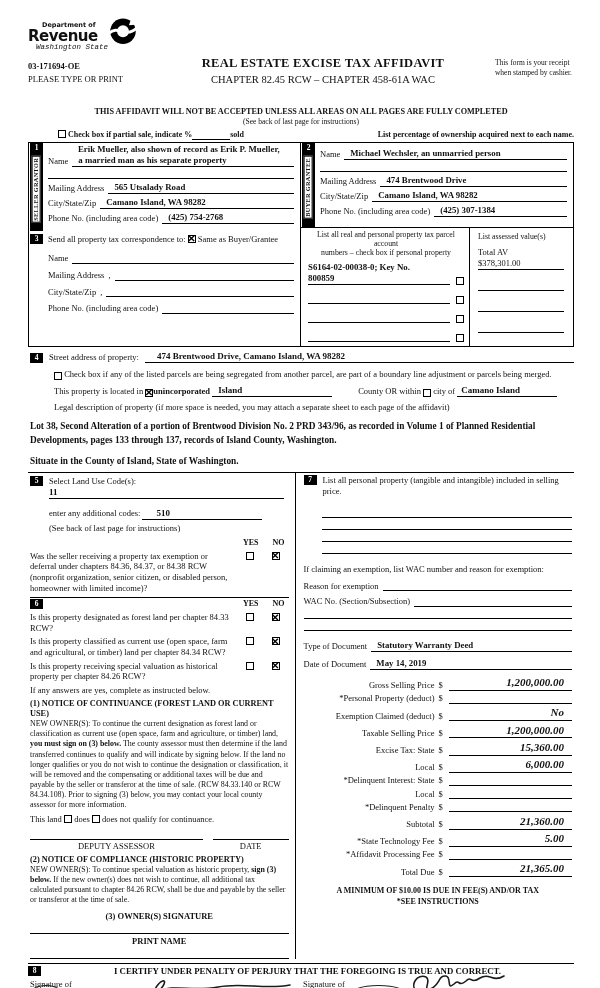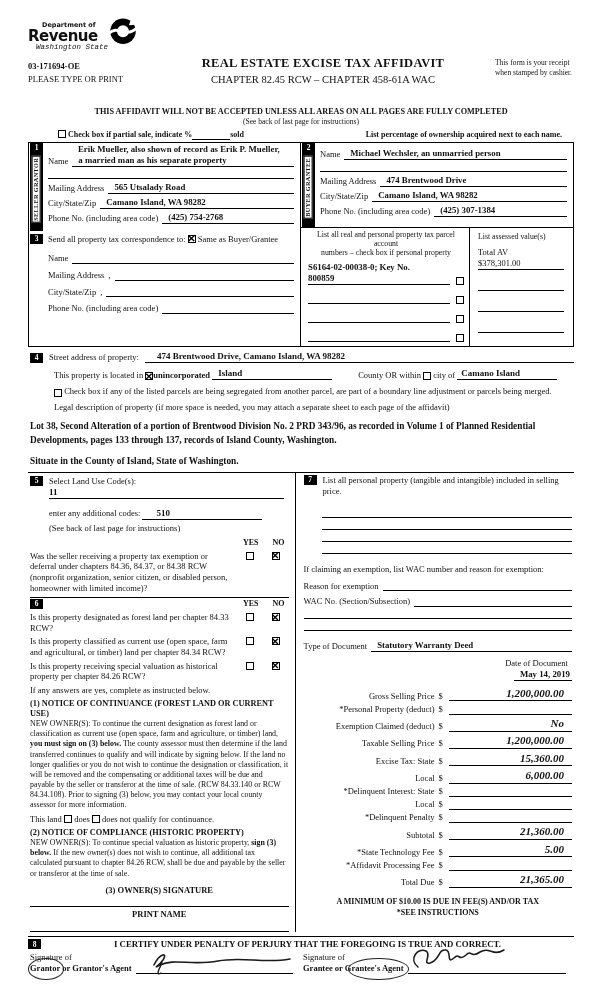--- a/index.html
+++ b/index.html
@@ -25,21 +25,21 @@
   .hdr-code { position:absolute; left:0; top:44px; line-height:1.5;}
   .hdr-title { position:absolute; left:150px; top:40px; width:290px; text-align:center; }
   .title-main { font-size:12.5px; font-weight:bold; letter-spacing:0.3px;}
   .title-sub { font-size:10.5px; margin-top:1px;}
   .hdr-receipt { position:absolute; right:2px; top:42px; text-align:left; font-size:7.5px; line-height:1.3;}
   .hdr-warning { margin-top:56px; text-align:center; font-weight:bold; font-size:8.2px; }
   .hdr-seeback { text-align:center; font-size:7.5px; }
 
   
   .partial-row { display:flex; margin:3px 0 2px 30px; font-weight:bold; font-size:8px;}
-  .partial-right { margin-left:auto; margin-right:12px;}
+  .partial-right { margin-left:auto; margin-right:0;}
 
   
   .cb { display:inline-block; width:8px; height:8px; border:1px solid #000; position:relative; vertical-align:-1px; background:#fff;}
   .cb.checked::after { content:"✕"; position:absolute; left:-1.5px; top:-2.5px; font-size:10px; font-weight:bold; color:#000; }
 
   .num-box { background:#000; color:#fff; min-width:13px; height:10px; font-size:7.5px; font-weight:bold;
     display:inline-flex; align-items:center; justify-content:center; font-family:"Liberation Serif",serif;}
 
   
   .main-box { border:1.5px solid #000; display:flex; }
@@ -286,34 +286,34 @@
       </div>
     </div>
   </div>
 
   <div class="sec4">
     <div class="s4row">
       <span class="num-box">4</span>
       <span style="margin:0 6px 0 6px;">Street address of property:</span>
       <span class="ul bold" style="flex:1; font-size:9px; padding-left:12px;">474 Brentwood Drive, Camano Island, WA  98282</span>
     </div>
+    <div class="s4row" style="margin-top:6px; padding-left:24px;">
+      <span class="cb"></span>&nbsp;
+      <span>Check box if any of the listed parcels are being segregated from another parcel, are part of a boundary line adjustment or parcels being merged.</span>
+    </div>
     <div class="s4row" style="margin-top:5px; padding-left:24px;">
       <span>This property is located in</span>&nbsp;
       <span class="cb checked"></span>
       <span class="bold">unincorporated</span>&nbsp;
       <span class="ul bold" style="width:120px; padding-left:6px; font-size:9px;">Island</span>
       <span style="margin-left:26px;">County OR  within</span>&nbsp;
       <span class="cb"></span>&nbsp;
       <span>city of</span>&nbsp;
       <span class="ul bold" style="width:100px; padding-left:4px; font-size:9px;">Camano Island</span>
     </div>
-    <div class="s4row" style="margin-top:6px; padding-left:24px;">
-      <span class="cb"></span>&nbsp;
-      <span>Check box if any of the listed parcels are being segregated from another parcel, are part of a boundary line adjustment or parcels being merged.</span>
-    </div>
     <div style="margin-top:5px; padding-left:24px;">Legal description of property (if more space is needed, you may attach a separate sheet to each page of the affidavit)</div>
     <div class="legal">Lot 38, Second Alteration of a portion of Brentwood Division No. 2 PRD 343/96, as recorded in Volume 1 of Planned Residential Developments,  pages 133 through 137, records of Island County, Washington.</div>
     <div class="situate">Situate in the County of Island, State of Washington.</div>
   </div>
 
   <div class="cols">
 
     <div class="colL">
       <div style="display:flex; align-items:flex-start; margin-top:1px;">
         <span class="num-box">5</span>
@@ -364,20 +364,24 @@
         <div style="margin-top:3px;">If any answers are yes, complete as instructed below.</div>
         <div class="notice-title">(1) NOTICE OF CONTINUANCE (FOREST LAND OR CURRENT USE)</div>
         <div class="notice-body"><span>NEW OWNER(S): To continue the current designation as forest land or classification as current use (open space, farm and agriculture, or timber) land, </span><b>you must sign on (3) below.</b><span>  The county assessor must then determine if the land transferred continues to qualify and will indicate by signing below.  If the land no longer qualifies or you do not wish to continue the designation or classification, it will be removed and the compensating or additional taxes will be due and payable by the seller or transferor at the time of sale.  (RCW 84.33.140 or RCW 84.34.108). Prior to signing (3) below, you may contact your local county assessor for more information.</span></div>
         <div style="margin-top:4px;">
           <span>This land</span>
           <span class="cb"></span>
           <span>does</span>
           <span class="cb"></span>
           <span>does not qualify for continuance.</span>
         </div>
+        <div class="sigline-pair">
+          <span class="a">DEPUTY ASSESSOR</span>
+          <span class="b">DATE</span>
+        </div>
         <div class="notice-title center">(2) NOTICE OF COMPLIANCE (HISTORIC PROPERTY)</div>
         <div class="notice-body"><span>NEW OWNER(S):  To continue special valuation as historic property, </span><b>sign (3) below.</b><span>  If the new owner(s) does not wish to continue, all additional tax calculated pursuant to chapter 84.26 RCW, shall be due and payable by the seller or transferor at the time of sale.</span></div>
         <div class="bold center" style="margin-top:6px;">(3)  OWNER(S) SIGNATURE</div>
         <div class="fullline"></div>
         <div class="bold center" style="margin-top:2px;">PRINT NAME</div>
         <div class="fullline"></div>
       </div>
     </div>
 
     <div class="colR">
@@ -399,21 +403,21 @@
         <span class="lbl">WAC No. (Section/Subsection)</span>
         <span class="val empty"></span>
       </div>
       <div class="fullline"></div>
       <div class="fullline"></div>
 
       <div class="frow" style="margin-top:9px;">
         <span class="lbl">Type of Document</span>
         <span class="val" style="flex:1;">Statutory Warranty Deed</span>
       </div>
-      <div class="frow" style="margin-top:6px;flex-direction:column;">
+      <div class="frow" style="margin-top:6px;">
         <span class="lbl">Date of Document</span>
         <span class="val" style="flex:1;">May 14, 2019</span>
       </div>
 
       <div style="margin-top:6px;">
         <div class="feerow">
             <span class="feelbl">Gross Selling Price</span>
             <span class="feedollar">$</span>
             <span class="feeval">1,200,000.00</span>
           </div>

